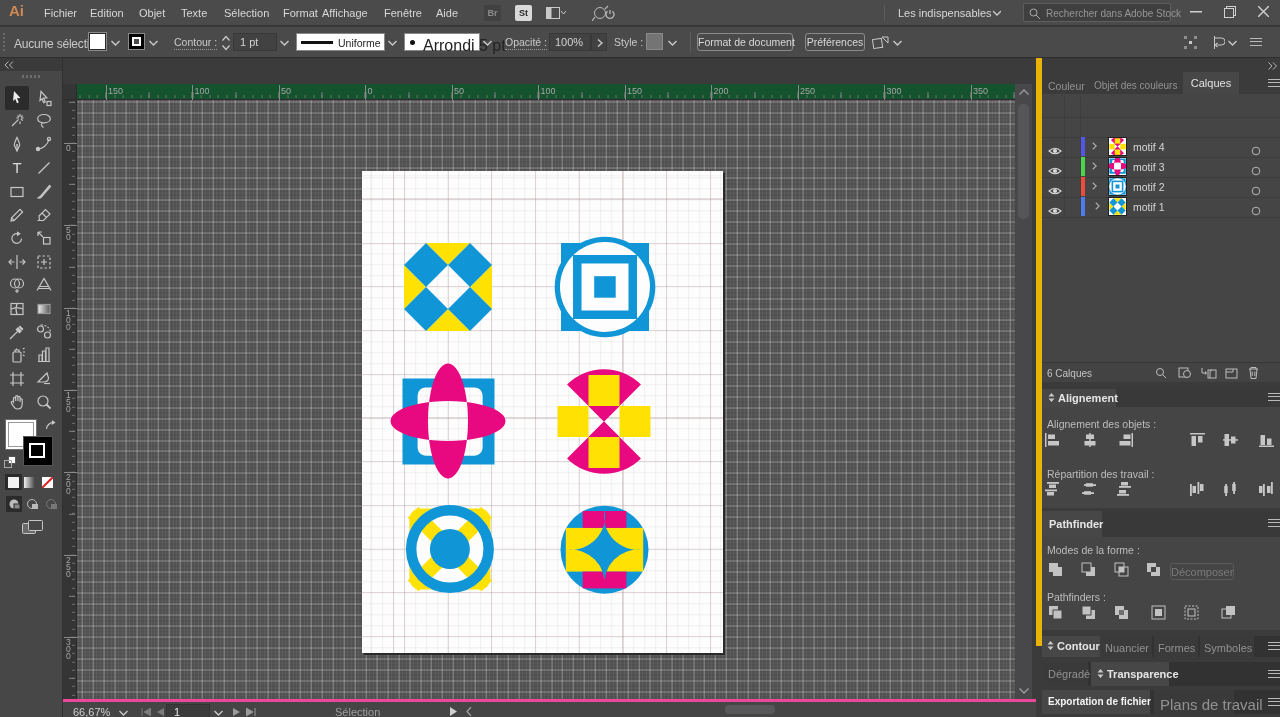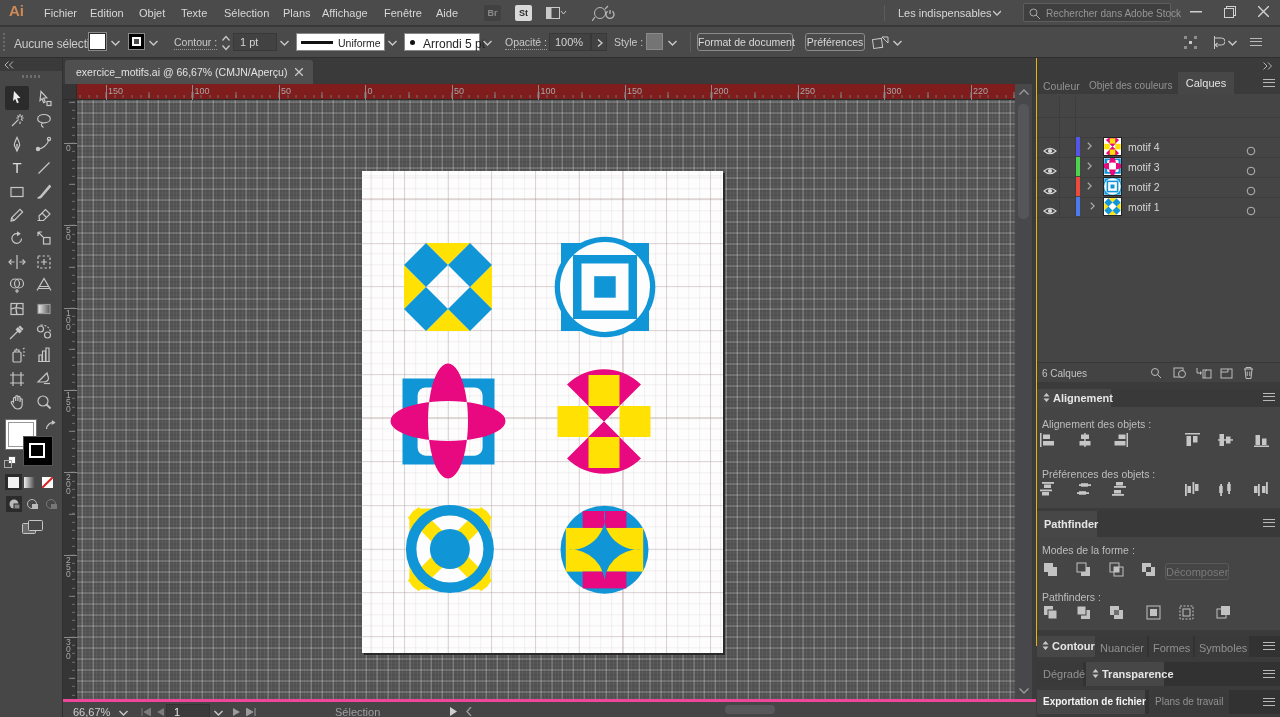--- a/index.html
+++ b/index.html
@@ -15,21 +15,21 @@
 .chev{position:absolute;width:9px;height:6px;}
 .dropbox{position:absolute;background:#424243;border:1px solid #383839;color:#D2D2D2;font-size:11px;}
 .btn{position:absolute;border:1px solid #8A8A8B;border-radius:3px;color:#D8D8D8;font-size:11px;text-align:center;}
 
 #tools{left:0;top:58px;width:63px;height:659px;background:#474748;border-right:1px solid #303031;}
 #tools .tstrip{position:absolute;left:0;top:0;width:62px;height:13px;background:#3A3A3B;}
 .tool{position:absolute;width:24px;height:24px;display:flex;align-items:center;justify-content:center;}
 
 #tabbar{left:63px;top:58px;width:969px;height:26px;background:#3A3A3B;}
 #doctab{position:absolute;left:2px;top:2px;width:248px;height:24px;background:#4F4F50;border-radius:3px 3px 0 0;color:#E2E2E2;font-size:10.5px;line-height:24px;padding-left:11px;}
-#hruler{left:77px;top:84px;width:938px;height:16px;background:#7f1d1d;border-bottom:1px solid #2B2B2C;}
+#hruler{left:77px;top:84px;width:938px;height:16px;background:#14532d;border-bottom:1px solid #2B2B2C;}
 #vruler{left:63px;top:100px;width:14px;height:600px;background:#353536;border-right:1px solid #2B2B2C;}
 #rcorner{left:63px;top:84px;width:14px;height:16px;background:#353536;border-right:1px solid #2B2B2C;border-bottom:1px solid #2B2B2C;}
 .rlab{position:absolute;font-size:9px;color:#A6A6A7;}
 #canvas{left:77px;top:100px;width:938.5px;height:599px;background-color:#505051;
  background-image:
   repeating-linear-gradient(to right, rgba(255,255,255,0.30) 0 1px, transparent 1px 10.92px),
   repeating-linear-gradient(to bottom, rgba(255,255,255,0.30) 0 1px, transparent 1px 10.92px),
   repeating-linear-gradient(to right, rgba(255,255,255,0.05) 0 1px, transparent 1px 3.64px),
   repeating-linear-gradient(to bottom, rgba(255,255,255,0.05) 0 1px, transparent 1px 3.64px);
  background-position:4.66px 0,0 1.54px,1.02px 0,0 1.54px;}
@@ -40,21 +40,21 @@
   repeating-linear-gradient(to bottom, rgba(165,140,140,0.30) 0 1px, transparent 1px 43.7px),
   repeating-linear-gradient(to right, rgba(185,170,170,0.17) 0 1px, transparent 1px 10.92px),
   repeating-linear-gradient(to bottom, rgba(185,170,170,0.17) 0 1px, transparent 1px 10.92px);
  background-position:42px 0,0 28.1px,9.2px 0,0 6.3px;}
 
 #vscroll{left:1015px;top:84px;width:17px;height:615px;background:#48484A;}
 #vthumb{position:absolute;left:3px;top:20px;width:11px;height:115px;background:#565658;border-radius:5px;}
 #statusbar{left:63px;top:699px;width:973px;height:18px;background:#454546;border-top:3px solid #ec4899;color:#CFCFCF;font-size:11px;}
 #hthumb{position:absolute;left:662px;top:3px;width:50px;height:9px;background:#58585A;border-radius:4px;}
 
-#rightcol{left:1036px;top:58px;width:244px;height:588px;background:#3B3B3C;border-left:1px solid #eab308;}
+#rightcol{left:1036px;top:58px;width:244px;height:588px;background:#3B3B3C;border-left:6px solid #eab308;}
 .ptab-active{position:absolute;background:#474748;color:#E6E6E6;font-size:11px;font-weight:bold;}
 .ptab{position:absolute;color:#929293;font-size:11px;}
 .pcontent{position:absolute;background:#454546;}
 .plabel{position:absolute;font-size:10.5px;color:#BDBDBE;}
 .ham{position:absolute;width:12px;height:8px;border-top:1.5px solid #B9B9BA;border-bottom:1.5px solid #B9B9BA;}
 .ham:before{content:"";display:block;margin-top:1.8px;border-top:1.5px solid #B9B9BA;}
 .lrow{position:absolute;left:0;width:244px;height:19px;}
 .lname{position:absolute;left:91px;top:4px;font-size:10.5px;color:#D6D6D6;}
 .lthumb{position:absolute;left:67px;top:1px;width:17px;height:17px;background:#fff;outline:1px solid #222;}
 .lbar{position:absolute;left:39px;top:0;width:4px;height:19px;}
@@ -64,21 +64,21 @@
 <body>
 <div id="app">
 
 <div class="abs" id="menubar">
   <div id="ailogo">Ai</div>
   <span class="mi" style="left:44px">Fichier</span>
   <span class="mi" style="left:90px">Edition</span>
   <span class="mi" style="left:139px">Objet</span>
   <span class="mi" style="left:181px">Texte</span>
   <span class="mi" style="left:224px">Sélection</span>
-  <span class="mi" style="left:283px">Plans</span>
+  <span class="mi" style="left:283px">Format</span>
   <span class="mi" style="left:322px">Affichage</span>
   <span class="mi" style="left:384px">Fenêtre</span>
   <span class="mi" style="left:436px">Aide</span>
   <span class="mi" style="left:898px;font-size:11px;top:7px">Les indispensables</span>
   <svg class="abs" style="left:993px;top:10px" width="8" height="6">
         <path d="M0 1 L4 5 L8 1" stroke="#C9C9C9" fill="none" stroke-width="1.3"></path>
       </svg>
   <div class="abs" style="left:884px;top:5px;width:1px;height:16px;background:#5C5C5D"></div>
 
   <div class="abs" style="left:484px;top:5px;width:17px;height:16px;background:#414142;color:#8B8B8C;font-size:9px;font-weight:bold;text-align:center;line-height:16px;border-radius:2px">Br</div>
@@ -140,21 +140,21 @@
 
   <div class="dropbox" style="left:296px;top:6px;width:89px;height:18px;background:#FFF;border:1px solid #888"></div>
   <div class="abs" style="left:301px;top:14px;width:32px;height:3px;background:#111"></div>
   <span class="abs" style="left:338px;top:10px;font-size:10.5px;color:#222">Uniforme</span>
   <svg class="chev" style="left:388px;top:13px" viewBox="0 0 9 6">
         <path d="M0.5 1 L4.5 5 L8.5 1" stroke="#C9C9C9" fill="none" stroke-width="1.4"></path>
       </svg>
 
   <div class="dropbox" style="left:404px;top:6px;width:76px;height:18px;background:#FFF;border:1px solid #888"></div>
   <div class="abs" style="left:410px;top:13px;width:5px;height:5px;background:#111;border-radius:50%"></div>
-  <span class="abs" style="left:423px;top:10px;font-size:12px;color:#222">Arrondi 5 pt</span>
+  <span class="abs" style="left:423px;top:10px;font-size:16px;color:#222">Arrondi 5 pt</span>
   <svg class="chev" style="left:483px;top:13px" viewBox="0 0 9 6">
         <path d="M0.5 1 L4.5 5 L8.5 1" stroke="#C9C9C9" fill="none" stroke-width="1.4"></path>
       </svg>
   <span class="clabel" style="left:505px;top:9px;border-bottom:1px dotted #999;padding-bottom:1px">Opacité :</span>
   <div class="dropbox" style="left:549px;top:6px;width:42px;height:18px;line-height:17px;padding-left:5px">100%</div>
   <div class="abs" style="left:591px;top:6px;width:16px;height:18px;background:#424243;border:1px solid #383839">
     <svg style="position:absolute;left:5px;top:5px" width="6" height="8">
           <path d="M1 0.5 L5 4 L1 7.5" stroke="#C9C9C9" fill="none" stroke-width="1.4"></path>
         </svg>
       </div>
@@ -408,27 +408,20 @@
           <rect x="6" y="6" width="6" height="5" fill="#777"></rect>
         </svg>
       </div>
 <svg class="abs" style="left:22px;top:462px" width="21" height="15" fill="none" stroke="#C6C6C7">
         <rect x="0.5" y="3.5" width="13" height="10" rx="1" fill="#6A6A6B"></rect>
         <rect x="6.5" y="0.5" width="14" height="10" rx="1" fill="#474748"></rect>
       </svg>
 
 </div>
 
-<div class="abs" id="tabbar">
-  <div id="doctab">exercice_motifs.ai @ 66,67% (CMJN/Aperçu)
-    <svg style="position:absolute;right:10px;top:8px" width="8" height="8">
-          <path d="M0 0 L8 8 M8 0 L0 8" stroke="#C9C9C9" stroke-width="1.3"></path>
-        </svg>
-  </div>
-</div>
 <div class="abs" id="rcorner"></div>
 <div class="abs" id="hruler">
 <div style="position:absolute;left:0;bottom:1px;width:938px;height:3px;background:repeating-linear-gradient(to right,#6E6E70 0 1px,transparent 1px 8.65px);background-position:2.55px 0"></div>
 <div style="position:absolute;left:0;bottom:1px;width:938px;height:6px;background:repeating-linear-gradient(to right,#808083 0 1px,transparent 1px 43.25px);background-position:28.5px 0"></div>
 <div style="position:absolute;left:28.5px;top:1px;width:1px;height:15px;background:#8A8A8D"></div>
 <span class="rlab" style="left:31.0px;top:2px">150</span>
 <div style="position:absolute;left:115px;top:1px;width:1px;height:15px;background:#8A8A8D"></div>
 <span class="rlab" style="left:117.5px;top:2px">100</span>
 <div style="position:absolute;left:201.5px;top:1px;width:1px;height:15px;background:#8A8A8D"></div>
 <span class="rlab" style="left:204.0px;top:2px">50</span>
@@ -440,21 +433,21 @@
 <span class="rlab" style="left:463.5px;top:2px">100</span>
 <div style="position:absolute;left:547.5px;top:1px;width:1px;height:15px;background:#8A8A8D"></div>
 <span class="rlab" style="left:550.0px;top:2px">150</span>
 <div style="position:absolute;left:634px;top:1px;width:1px;height:15px;background:#8A8A8D"></div>
 <span class="rlab" style="left:636.5px;top:2px">200</span>
 <div style="position:absolute;left:720.5px;top:1px;width:1px;height:15px;background:#8A8A8D"></div>
 <span class="rlab" style="left:723.0px;top:2px">250</span>
 <div style="position:absolute;left:807px;top:1px;width:1px;height:15px;background:#8A8A8D"></div>
 <span class="rlab" style="left:809.5px;top:2px">300</span>
 <div style="position:absolute;left:893.5px;top:1px;width:1px;height:15px;background:#8A8A8D"></div>
-<span class="rlab" style="left:896.0px;top:2px">220</span>
+<span class="rlab" style="left:896.0px;top:2px">350</span>
 
 </div>
 <div class="abs" id="vruler">
 <div style="position:absolute;right:1px;top:0;width:3px;height:600px;background:repeating-linear-gradient(to bottom,#6E6E70 0 1px,transparent 1px 8.23px);background-position:0 1.85px"></div>
 <div style="position:absolute;right:1px;top:0;width:6px;height:600px;background:repeating-linear-gradient(to bottom,#808083 0 1px,transparent 1px 41.15px);background-position:0 1.85px"></div>
 <div style="position:absolute;top:43px;left:1px;width:13px;height:1px;background:#8A8A8D"></div>
 <div class="rlab" style="left:3px;top:45px;line-height:7px;font-size:8.5px">0</div>
 <div style="position:absolute;top:125.3px;left:1px;width:13px;height:1px;background:#8A8A8D"></div>
 <div class="rlab" style="left:3px;top:127.3px;line-height:7px;font-size:8.5px">5<br>0</div>
 <div style="position:absolute;top:207.6px;left:1px;width:13px;height:1px;background:#8A8A8D"></div>
@@ -683,21 +676,21 @@
 
 </div>
 
   <div class="abs" style="left:0;top:331px;width:244px;height:18px;background:#39393A"></div>
   <div class="ptab-active" style="left:0px;top:331px;width:74px;height:18px;line-height:18px;padding-left:6px"><svg width="7" height="9" style="margin-right:3px" fill="#C8C8C9">
           <path d="M3.5 0 L6.5 3.5 H0.5 Z M3.5 9 L6.5 5.5 H0.5 Z"></path>
         </svg>Alignement</div>
   <div class="ham" style="left:226px;top:335px"></div>
   <div class="pcontent" style="left:0;top:349px;width:244px;height:101px" id="alignpanel">
     <span class="plabel" style="left:5px;top:11px">Alignement des objets :</span>
-    <span class="plabel" style="left:5px;top:61px">Préférences des objets :</span>
+    <span class="plabel" style="left:5px;top:61px">Répartition des travail :</span>
 <svg style="position:absolute;left:3px;top:26px" width="17" height="15">
           <rect x="0" y="0" width="1.5" height="14" fill="#C6C6C7"></rect>
           <rect x="3" y="1.5" width="7" height="4.5" fill="#C6C6C7"></rect>
           <rect x="3" y="8" width="11" height="4.5" fill="#C6C6C7"></rect>
         </svg>
 <svg style="position:absolute;left:40px;top:26px" width="17" height="15">
           <rect x="7.2" y="0" width="1.5" height="14" fill="#C6C6C7"></rect>
           <rect x="4" y="1.5" width="8" height="4.5" fill="#C6C6C7"></rect>
           <rect x="2.5" y="8" width="11" height="4.5" fill="#C6C6C7"></rect>
         </svg>
@@ -825,16 +818,16 @@
   <div class="abs" style="left:0;top:604px;width:244px;height:24px;background:#323233"></div>
   <div class="abs" style="left:0px;top:604px;width:46px;height:24px;background:#3A3A3B"></div>
       <div class="ptab" style="left:6px;top:610px">Dégradé</div>
   <div class="ptab-active" style="left:49px;top:604px;width:78px;height:24px;line-height:24px;padding-left:6px"><svg width="7" height="9" style="margin-right:3px" fill="#C8C8C9">
           <path d="M3.5 0 L6.5 3.5 H0.5 Z M3.5 9 L6.5 5.5 H0.5 Z"></path>
         </svg>Transparence</div>
   <div class="ham" style="left:226px;top:612px"></div>
   <div class="abs" style="left:0;top:632px;width:244px;height:24px;background:#323233"></div>
   <div class="ptab-active" style="left:0;top:632px;width:108px;height:24px;line-height:24px;padding-left:6px;color:#F4F4F4;font-size:10px">Exportation de fichier</div>
   <div class="abs" style="left:112px;top:632px;width:80px;height:24px;background:#3A3A3B"></div>
-      <div class="ptab" style="left:118px;top:638px;font-size:10px">Plans de travail</div>
+      <div class="ptab" style="left:118px;top:638px;font-size:15px">Plans de travail</div>
   <div class="ham" style="left:226px;top:640px"></div>
 </div>
 
 </div>
 </body></html>

